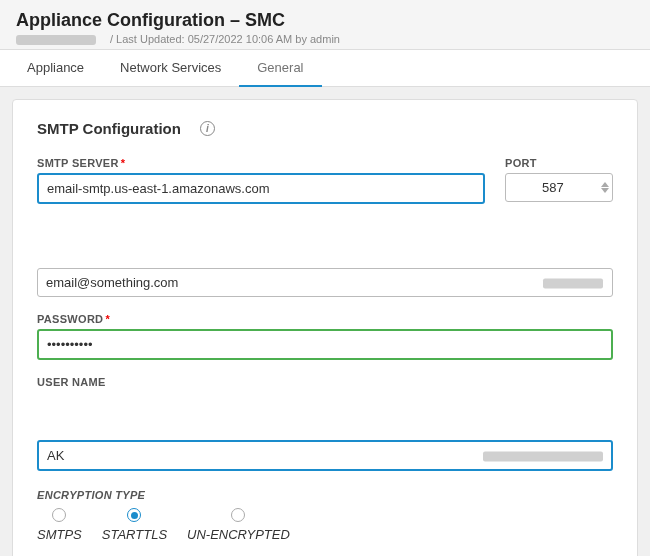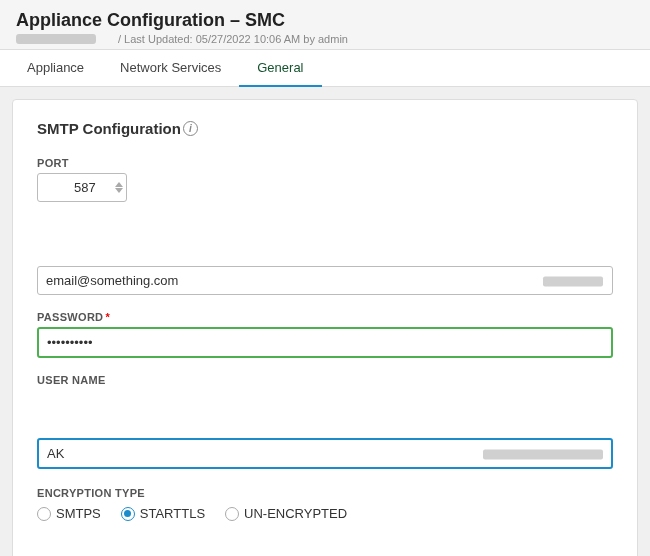--- a/index.html
+++ b/index.html
@@ -22,22 +22,22 @@
       font-size: 18px;
       font-weight: 600;
       color: #222;
       margin-bottom: 2px;
     }
 
     .page-subtitle {
       font-size: 11px;
       color: #888;
       display: flex;
-      align-items: center;
-      gap: 22px;
+      align-items: flex-end;
+      gap: 14px;
     }
 
     .breadcrumb-placeholder {
       width: 80px;
       height: 10px;
       background: #ccc;
       border-radius: 3px;
       display: inline-block;
     }
 
@@ -52,41 +52,41 @@
       padding: 10px 18px;
       cursor: pointer;
       font-size: 13px;
       color: #444;
       border-bottom: 2px solid transparent;
       margin-bottom: -1px;
       white-space: nowrap;
     }
 
     .tab.active {
-      color: #14532d;
+      color: #737373;
       border-bottom: 2px solid #1a8ccc;
       font-weight: 500;
     }
 
     .main-content {
       background: #fff;
       margin: 12px;
       border: 1px solid #ddd;
       border-radius: 4px;
       padding: 20px 24px 28px 24px;
     }
 
     .section-title {
       font-size: 15px;
       font-weight: 600;
       color: #333;
       margin-bottom: 20px;
       display: flex;
       align-items: center;
-      gap: 2px;
+      gap: 19px;
     }
 
     .info-icon {
       width: 15px;
       height: 15px;
       border-radius: 50%;
       border: 1.5px solid #888;
       display: inline-flex;
       align-items: center;
       justify-content: center;
@@ -148,21 +148,21 @@
       border: 2px solid #4caf50;
     }
 
     .port-wrapper {
       position: relative;
       display: inline-flex;
       align-items: center;
     }
 
     .port-wrapper input {
-      width: 90px;
+      width: 108px;
       padding-right: 22px;
       padding-left: 36px;
     }
 
     .spinner-arrows {
       position: absolute;
       right: 4px;
       display: flex;
       flex-direction: column;
       gap: 1px;
@@ -201,35 +201,37 @@
       width: 60px;
       height: 10px;
       background: #d0d0d0;
       border-radius: 2px;
       margin-left: 4px;
       vertical-align: middle;
     }
 
     .encryption-row {
       margin-top: 0;
+      font-style: italic;
     }
 
     .radio-group {
       display: flex;
       align-items: center;
       gap: 20px;
       margin-top: 6px;
     }
 
     .radio-option {
       display: flex;
       align-items: center;
       gap: 5px;
       cursor: pointer;
       font-size: 13px;
+      flex-direction: column;
     }
 
     .radio-circle {
       width: 14px;
       height: 14px;
       border-radius: 50%;
       border: 1.5px solid #aaa;
       display: inline-flex;
       align-items: center;
       justify-content: center;
@@ -276,20 +278,26 @@
   <div class="tab active">General</div>
 </div>
 
 <div class="main-content">
   <div class="section-title">
     <span>SMTP Configuration</span>
     <span class="info-icon">i</span>
   </div>
 
   <div class="form-row-inline">
+    <div class="form-group grow">
+      <label class="form-label">
+        <span>SMTP SERVER</span><span class="required-star">*</span>
+      </label>
+      <input class="form-input highlight-blue" type="text" value="email-smtp.us-east-1.amazonaws.com" style="">
+    </div>
     <div class="form-group">
       <label class="form-label">PORT</label>
       <div class="port-wrapper">
         <input class="form-input" type="text" value="587" style="">
         <div class="spinner-arrows">
           <div class="spinner-arrow up"></div>
           <div class="spinner-arrow down"></div>
         </div>
       </div>
     </div>

